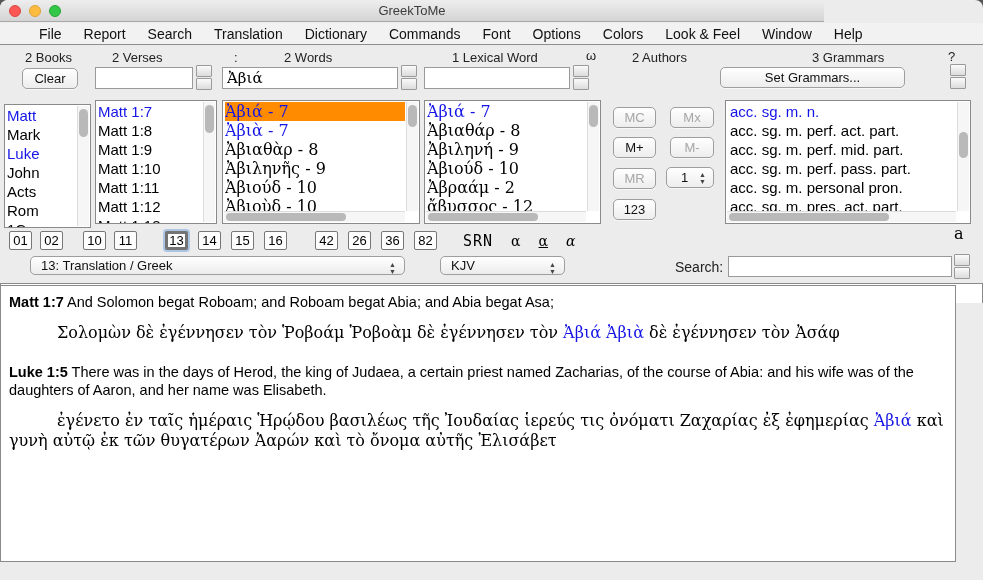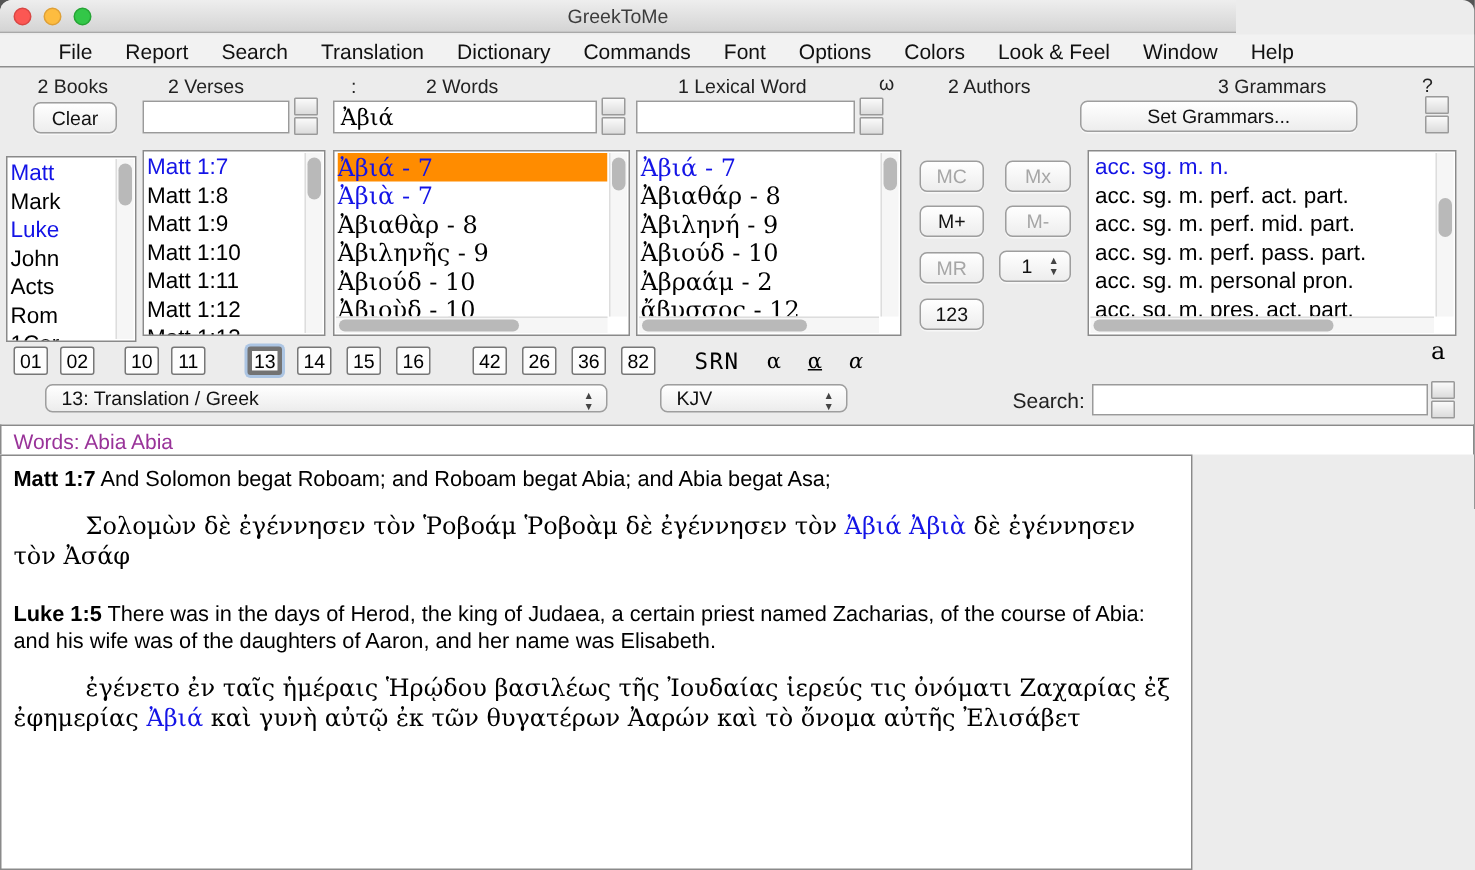--- a/index.html
+++ b/index.html
@@ -92,21 +92,21 @@
   .alpha.u { text-decoration:underline; }
   .alpha.i { font-style:italic; }
   .size-a { position:absolute; left:954px; top:224px; font-family:"DejaVu Serif",serif; font-size:16px; }
   
   .results-header {
     position:absolute; left:0px; top:283px; width:983px; height:20px; background:#fff;
     border:1px solid #8a8a8a; border-bottom:none; font-size:14px; color:#993399;
     display:flex; align-items:center; padding-left:8px;
   }
   .results {
-    position:absolute; left:0px; top:303px; width:795px; height:277px; background:#fff;
+    position:absolute; left:0px; top:285px; width:956px; height:277px; background:#fff;
     border:1px solid #8a8a8a; padding:7px 8px; font-size:14.5px; color:#000; overflow:hidden;
   }
   .entry-en { margin-bottom:12px; line-height:18px; }
   .entry-en b { font-weight:bold; }
   .entry-gr {
     font-family:"DejaVu Serif", serif; font-size:16px; line-height:20px;
     text-indent:48px; margin-bottom:20px;
   }
   .match { color:#1414e6; }
 </style>

